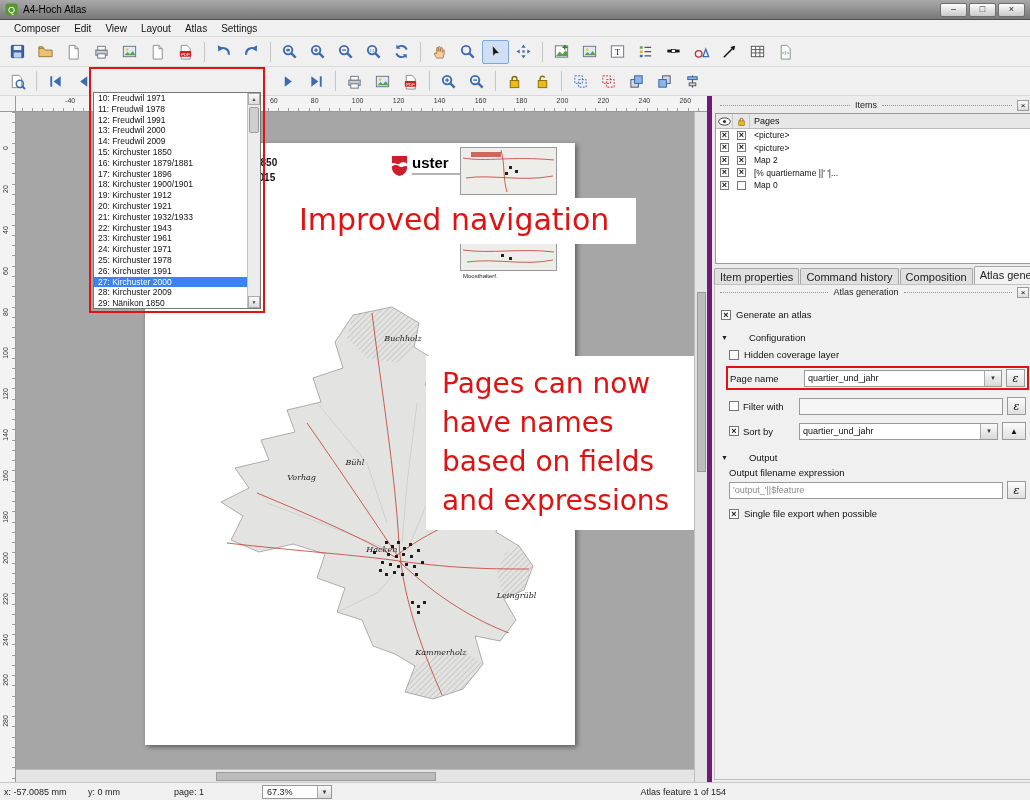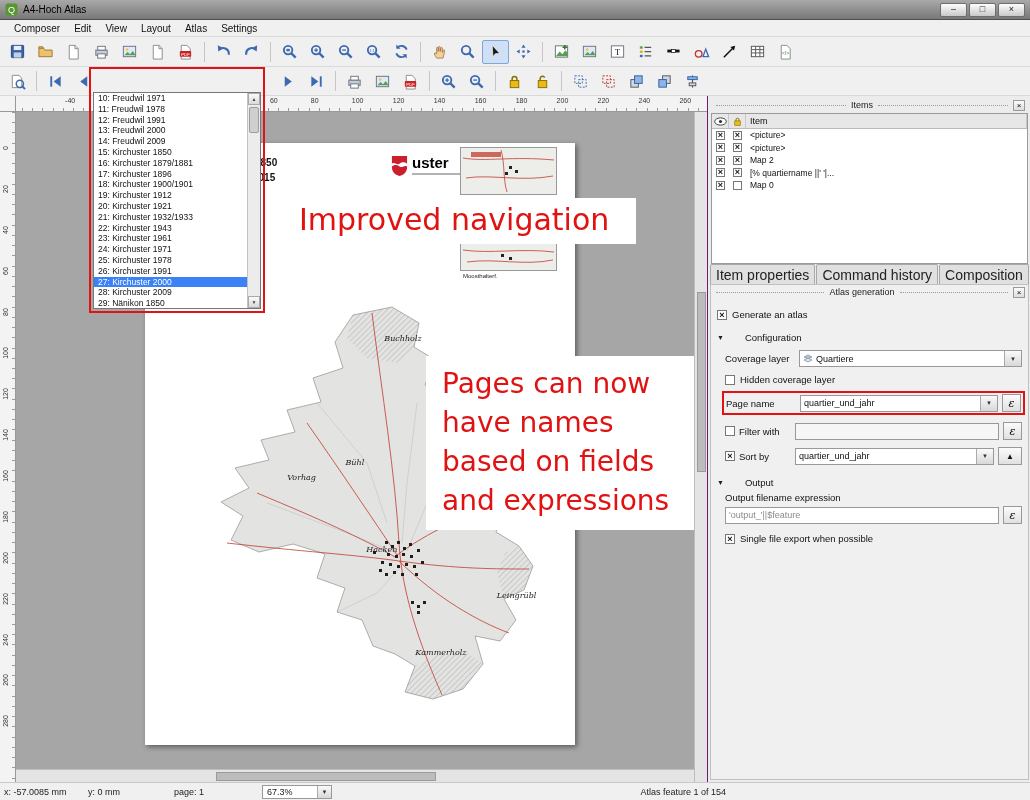--- a/index.html
+++ b/index.html
@@ -59,36 +59,36 @@
   .dd-list{position:absolute;left:93px;top:92px;width:168px;height:217px;background:#fff;border:1px solid #777;z-index:50;}
   .dd-item{height:10.8px;line-height:10.8px;padding-left:4px;font-size:8.5px;white-space:nowrap;width:154px;overflow:hidden;}
   .dd-item.selected{background:#3b82f6;color:#fff;}
   .dd-scroll{position:absolute;right:0;top:0;bottom:0;width:13px;background:#ececec;border-left:1px solid #c2c2c2;}
   .dd-arrow{position:absolute;left:0;width:12px;height:12px;background:linear-gradient(#fbfbfb,#d9d9d9);border:1px solid #aaa;font-size:5px;text-align:center;line-height:11px;color:#444;}
   .dd-thumb{position:absolute;left:1px;top:14px;width:10px;height:26px;background:#cfcfcf;border:1px solid #9d9d9d;border-radius:2px;}
   .red-outline{position:absolute;border:2px solid var(--accent,#e01212);pointer-events:none;z-index:60;}
   #redbox-combo{left:89px;top:67px;width:176px;height:246px;}
 
   
-  .dock{position:absolute;left:707px;top:96px;width:323px;height:686px;background:#ececec;border-left:1px solid #701a75;}
+  .dock{position:absolute;left:707px;top:96px;width:323px;height:686px;background:#ececec;border-left:5px solid #701a75;}
   .panel-title{height:14px;display:flex;align-items:center;font-size:9px;color:#222;}
   .panel-title .dots{flex:1;border-top:1px dotted #9a9a9a;margin:0 5px;height:0;}
   .pclose{width:12px;height:11px;border:1px solid #9a9a9a;background:linear-gradient(#fbfbfb,#ddd);font-size:8px;line-height:9px;text-align:center;margin-right:3px;}
   .items-box{position:absolute;left:3px;top:17px;width:317px;height:151px;background:#fff;border:1px solid #9a9a9a;overflow:hidden;}
   .items-header{display:flex;height:15px;background:#e7e7e7;border-bottom:1px solid #bbb;align-items:center;}
   .ih-cell{height:100%;border-right:1px solid #c9c9c9;display:flex;align-items:center;justify-content:center;}
   .ih-icon{width:17px;}
   .ih-label{flex:1;justify-content:flex-start;padding-left:4px;font-size:9px;}
   .item-row{display:flex;height:12.5px;align-items:center;font-size:8.5px;}
   .cb-cell{width:17px;display:flex;justify-content:center;}
   .cb{width:9px;height:9px;border:1px solid #777;background:#fff;font-size:9px;line-height:7px;text-align:center;font-weight:bold;color:#111;overflow:hidden;}
   .cb.big{width:10px;height:10px;line-height:8px;}
   .row-label{padding-left:4px;white-space:nowrap;overflow:hidden;}
   .tabs{position:absolute;left:2px;top:172px;width:319px;height:16px;display:flex;gap:1px;align-items:flex-end;}
-  .tab{padding:2px 5px 1px 5px;font-size:14px;background:#e0e0e0;border:1px solid #a8a8a8;border-bottom:none;border-radius:2px 2px 0 0;color:#222;white-space:nowrap;}
+  .tab{padding:2px 5px 1px 5px;font-size:11px;background:#e0e0e0;border:1px solid #a8a8a8;border-bottom:none;border-radius:2px 2px 0 0;color:#222;white-space:nowrap;}
   .tab.active{background:#f2f2f2;padding-bottom:3px;}
   .atlas-panel{position:absolute;left:2px;top:188px;width:319px;height:496px;background:#f0f0f0;border:1px solid #c0c0c0;}
   .ap-content{padding:4px 6px;}
   .cb-row{display:flex;align-items:center;gap:5px;font-size:9.5px;margin:6px 0;}
   .group-header{display:flex;align-items:center;gap:21px;font-size:9.5px;margin:12px 0 4px 0;}
   .tri{font-size:7px;color:#222;}
   .group-body{margin-left:8px;}
   .frow{display:flex;align-items:center;gap:4px;margin:7px 0;font-size:9.5px;}
   .flabel{width:70px;}
   .field{flex:1;height:17px;background:#fff;border:1px solid #999;display:flex;align-items:center;padding-left:3px;font-size:9px;overflow:hidden;white-space:nowrap;}
@@ -732,21 +732,21 @@
             </span>
         </span>
         <span class="ih-cell ih-icon">
           <span style="display:flex;">
               <svg width="11" height="11" viewBox="0 0 18 18">
                 <rect x="4.5" y="8" width="9" height="7.5" fill="#ecba16" stroke="#8a6d00"></rect>
                 <path d="M6.5 8V6.2a2.5 2.5 0 0 1 5 0V8" fill="none" stroke="#8a6d00" stroke-width="1.6"></path>
               </svg>
             </span>
         </span>
-        <span class="ih-cell ih-label">Item</span>
+        <span class="ih-cell ih-label">Pages</span>
       </div>
       <div id="items-rows">
           <div class="item-row">
             <span class="cb-cell">
               <span class="cb checked">×</span>
             </span>
             <span class="cb-cell">
               <span class="cb checked">×</span>
             </span>
             <span class="row-label">&lt;picture&gt;</span>
@@ -809,33 +809,20 @@
         <div class="cb-row">
           <span class="cb big checked">×</span>
           <span>Generate an atlas</span>
         </div>
 
         <div class="group-header">
           <span class="tri">▼</span>
           <span>Configuration</span>
         </div>
         <div class="group-body">
-          <div class="frow">
-            <span class="flabel">Coverage layer</span>
-            <span class="field">
-              <span class="layer-icon">
-                  <svg width="10" height="10" viewBox="0 0 10 10">
-                    <path d="M1 3l4-2 4 2-4 2z" fill="#b7c4d6" stroke="#6b7a90" stroke-width="0.6"></path>
-                    <path d="M1 6l4-2 4 2-4 2z" fill="#d9e1ec" stroke="#6b7a90" stroke-width="0.6"></path>
-                  </svg>
-                </span>
-              <span>Quartiere</span>
-              <span class="combo-btn">▼</span>
-            </span>
-          </div>
           <div class="cb-row">
             <span class="cb big"></span>
             <span>Hidden coverage layer</span>
           </div>
           <div class="frow red-highlight">
             <span class="flabel">Page name</span>
             <span class="field">
               <span>quartier_und_jahr</span>
               <span class="combo-btn">▼</span>
             </span>

